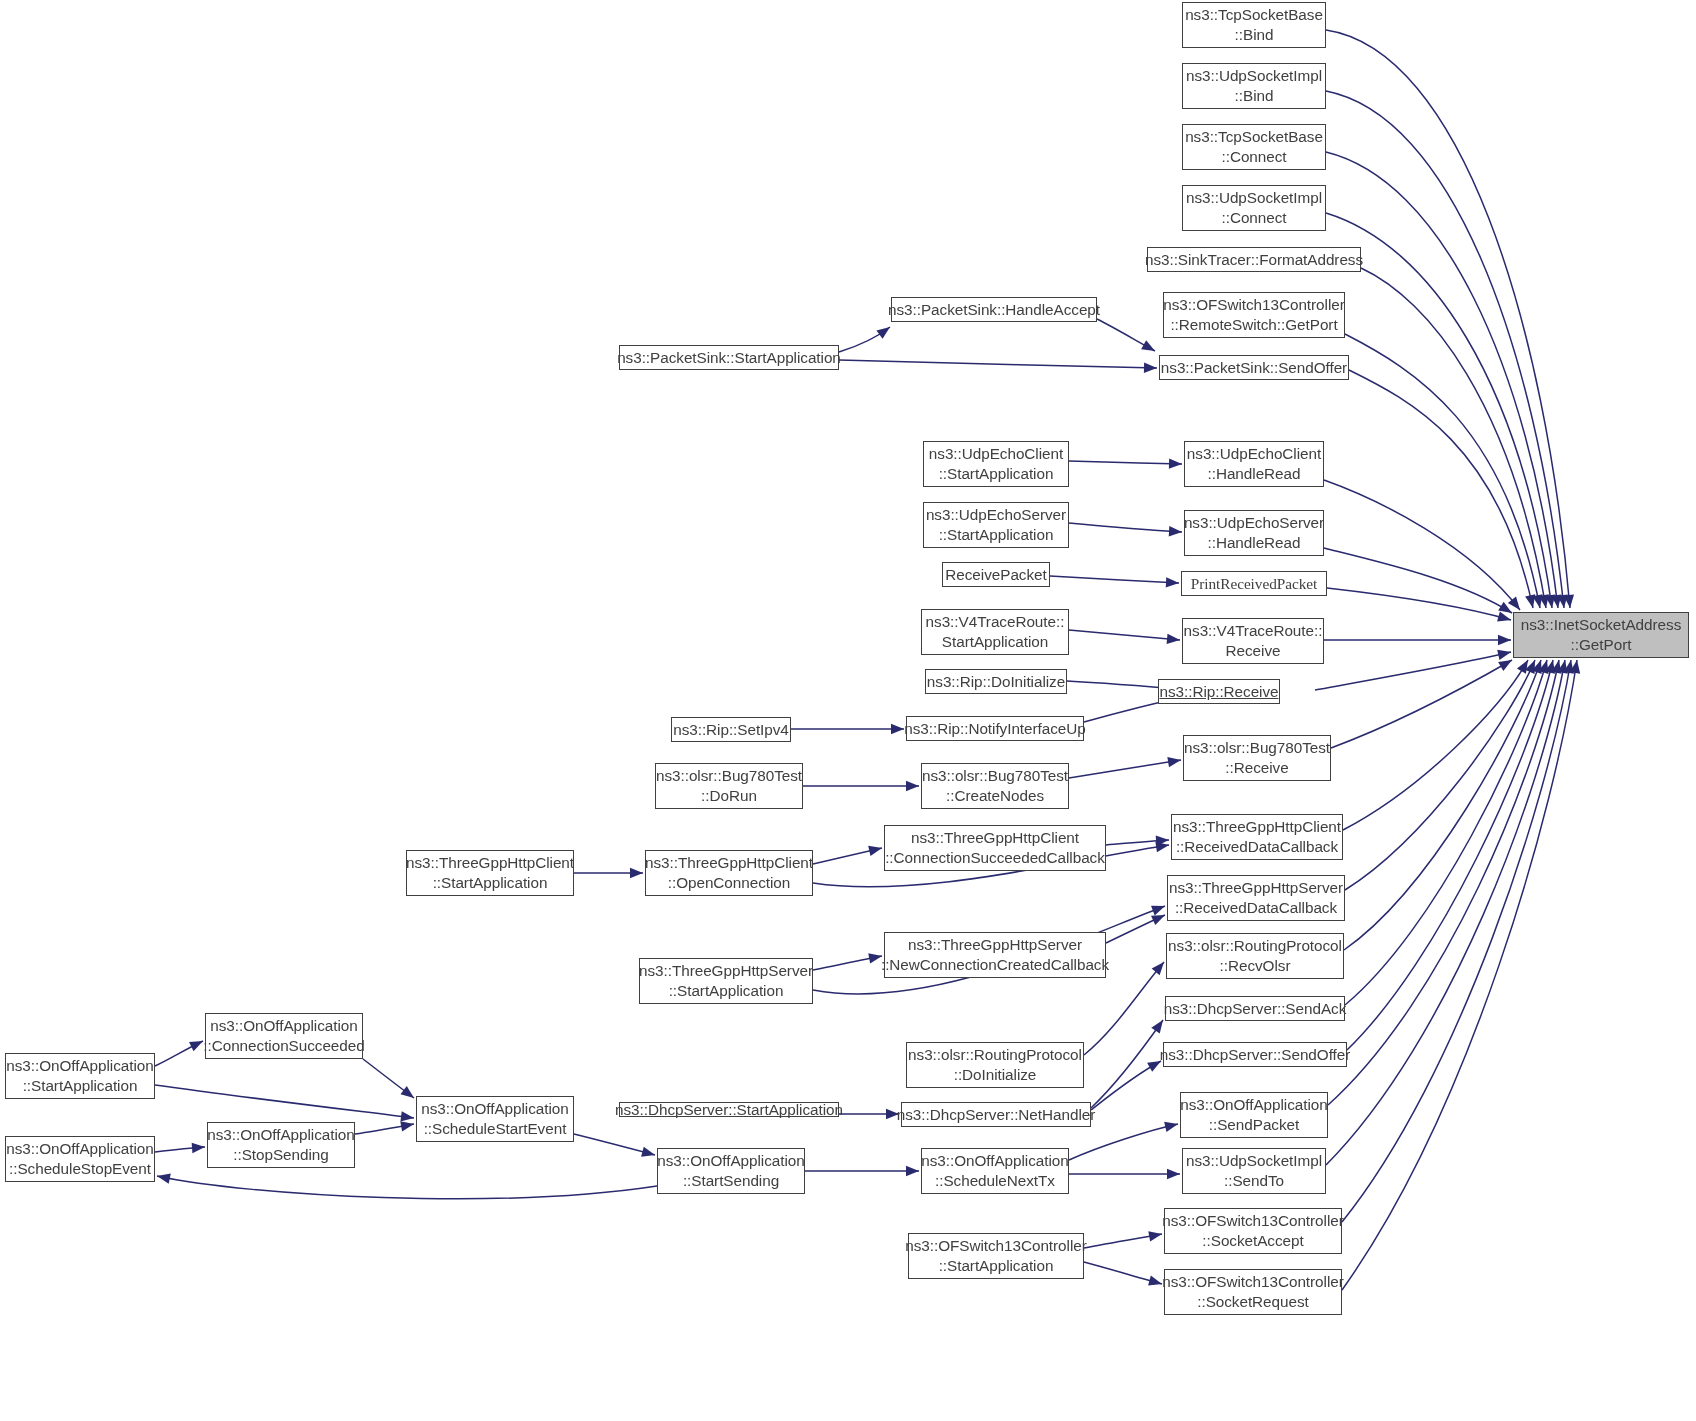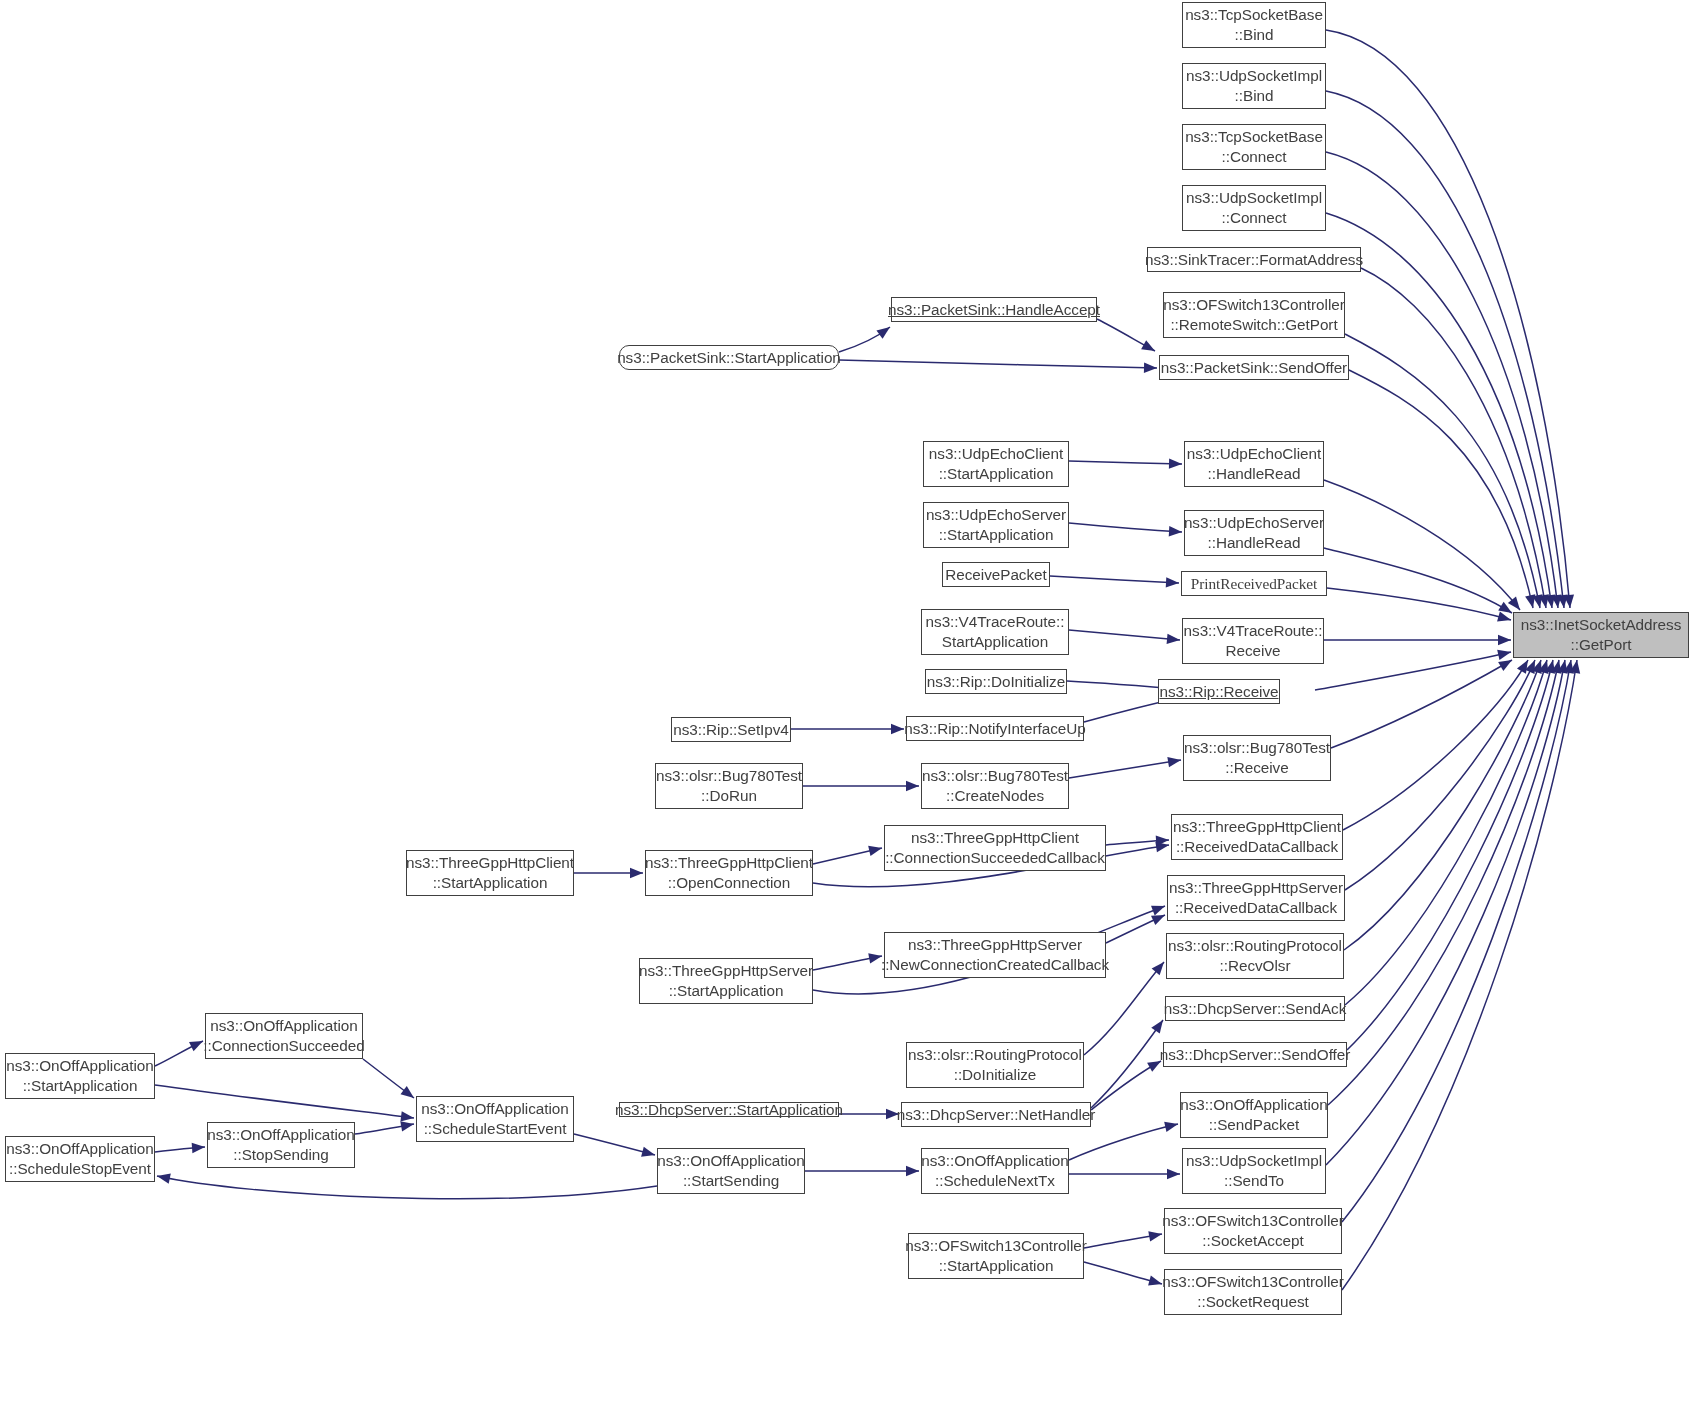--- a/index.html
+++ b/index.html
@@ -299,22 +299,22 @@
 ::Bind</span></div>
       <div class="node" style="left: 1182px; top: 63px; width: 144px; height: 46px;"><span>ns3::UdpSocketImpl
 ::Bind</span></div>
       <div class="node" style="left: 1182px; top: 124px; width: 144px; height: 46px;"><span>ns3::TcpSocketBase
 ::Connect</span></div>
       <div class="node" style="left: 1182px; top: 185px; width: 144px; height: 46px;"><span>ns3::UdpSocketImpl
 ::Connect</span></div>
       <div class="node" style="left: 1147px; top: 247px; width: 214px; height: 25px;"><span>ns3::SinkTracer::FormatAddress</span></div>
       <div class="node" style="left: 1163px; top: 292px; width: 182px; height: 46px;"><span>ns3::OFSwitch13Controller
 ::RemoteSwitch::GetPort</span></div>
-      <div class="node" style="left: 891px; top: 297px; width: 206px; height: 25px; text-decoration: underline;"><span>ns3::PacketSink::HandleAccept</span></div>
-      <div class="node" style="left: 619px; top: 345px; width: 220px; height: 25px; border-radius: 10px;"><span>ns3::PacketSink::StartApplication</span></div>
+      <div class="node" style="left: 891px; top: 297px; width: 206px; height: 25px;"><span>ns3::PacketSink::HandleAccept</span></div>
+      <div class="node" style="left: 619px; top: 345px; width: 220px; height: 25px;"><span>ns3::PacketSink::StartApplication</span></div>
       <div class="node" style="left: 1159px; top: 355px; width: 190px; height: 25px;"><span>ns3::PacketSink::SendOffer</span></div>
       <div class="node" style="left: 923px; top: 441px; width: 146px; height: 46px;"><span>ns3::UdpEchoClient
 ::StartApplication</span></div>
       <div class="node" style="left: 1184px; top: 441px; width: 140px; height: 46px;"><span>ns3::UdpEchoClient
 ::HandleRead</span></div>
       <div class="node" style="left: 923px; top: 502px; width: 146px; height: 46px;"><span>ns3::UdpEchoServer
 ::StartApplication</span></div>
       <div class="node" style="left: 1184px; top: 510px; width: 140px; height: 46px;"><span>ns3::UdpEchoServer
 ::HandleRead</span></div>
       <div class="node" style="left: 942px; top: 562px; width: 108px; height: 25px;"><span>ReceivePacket</span></div>

